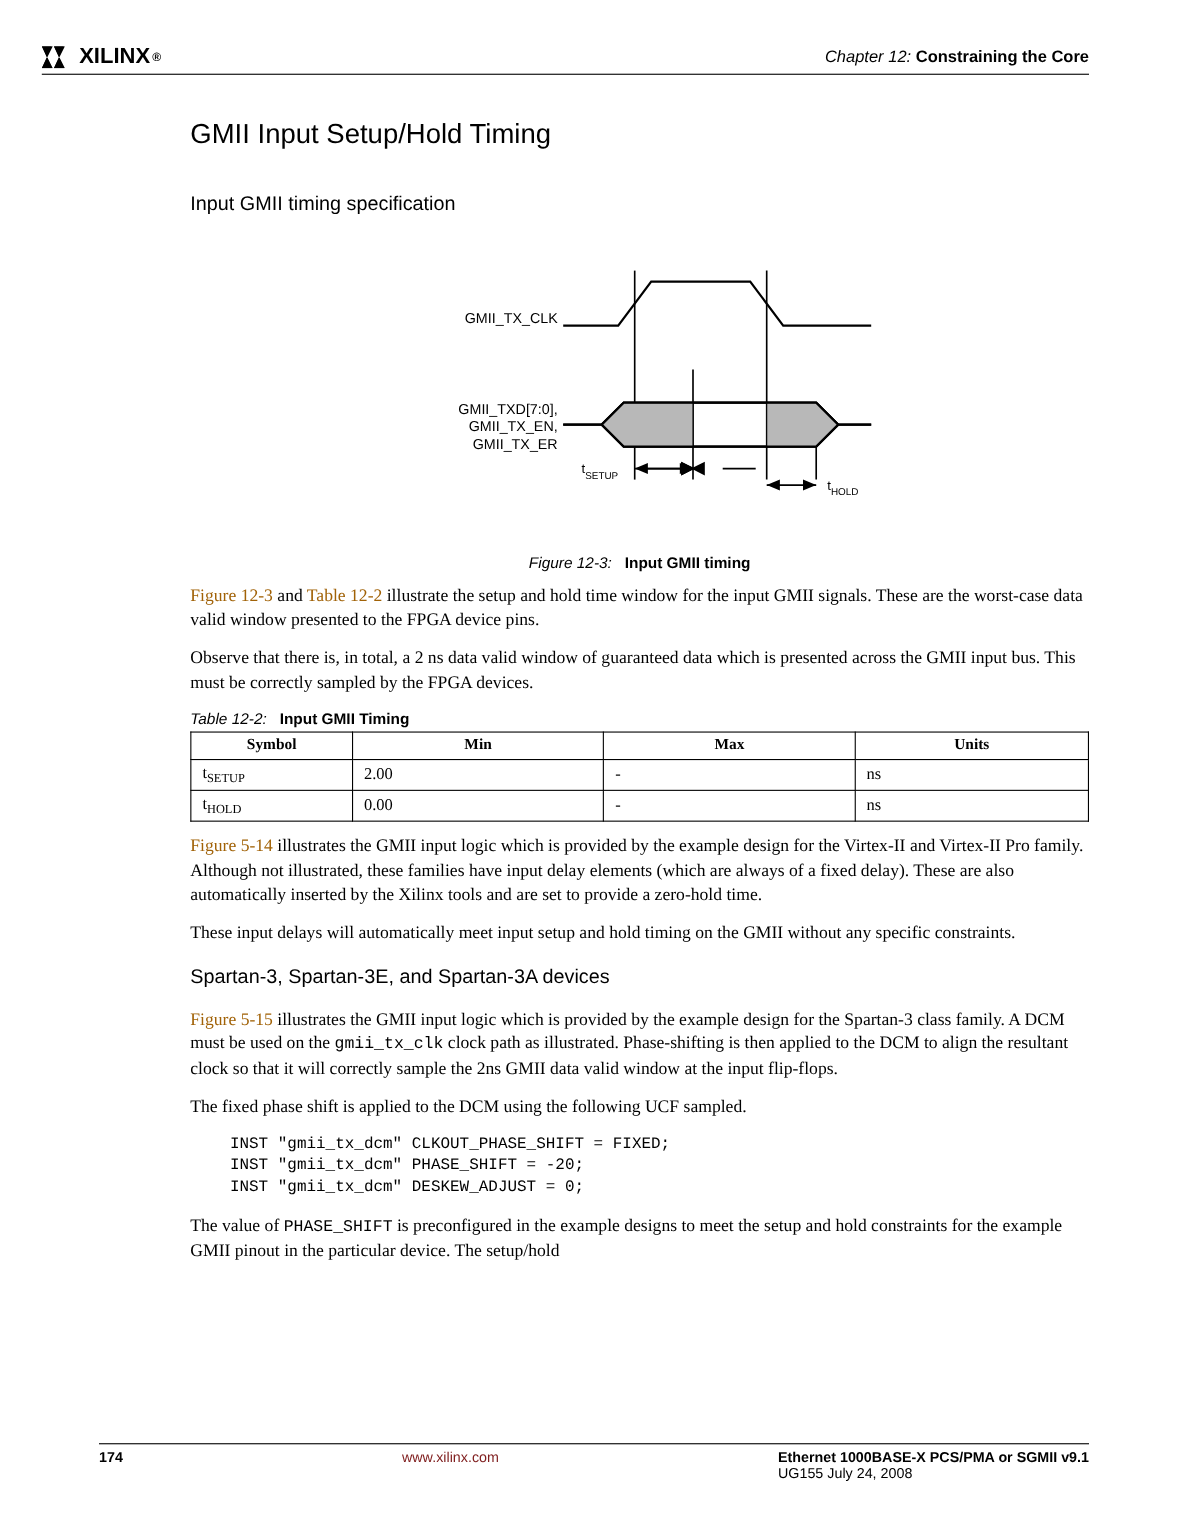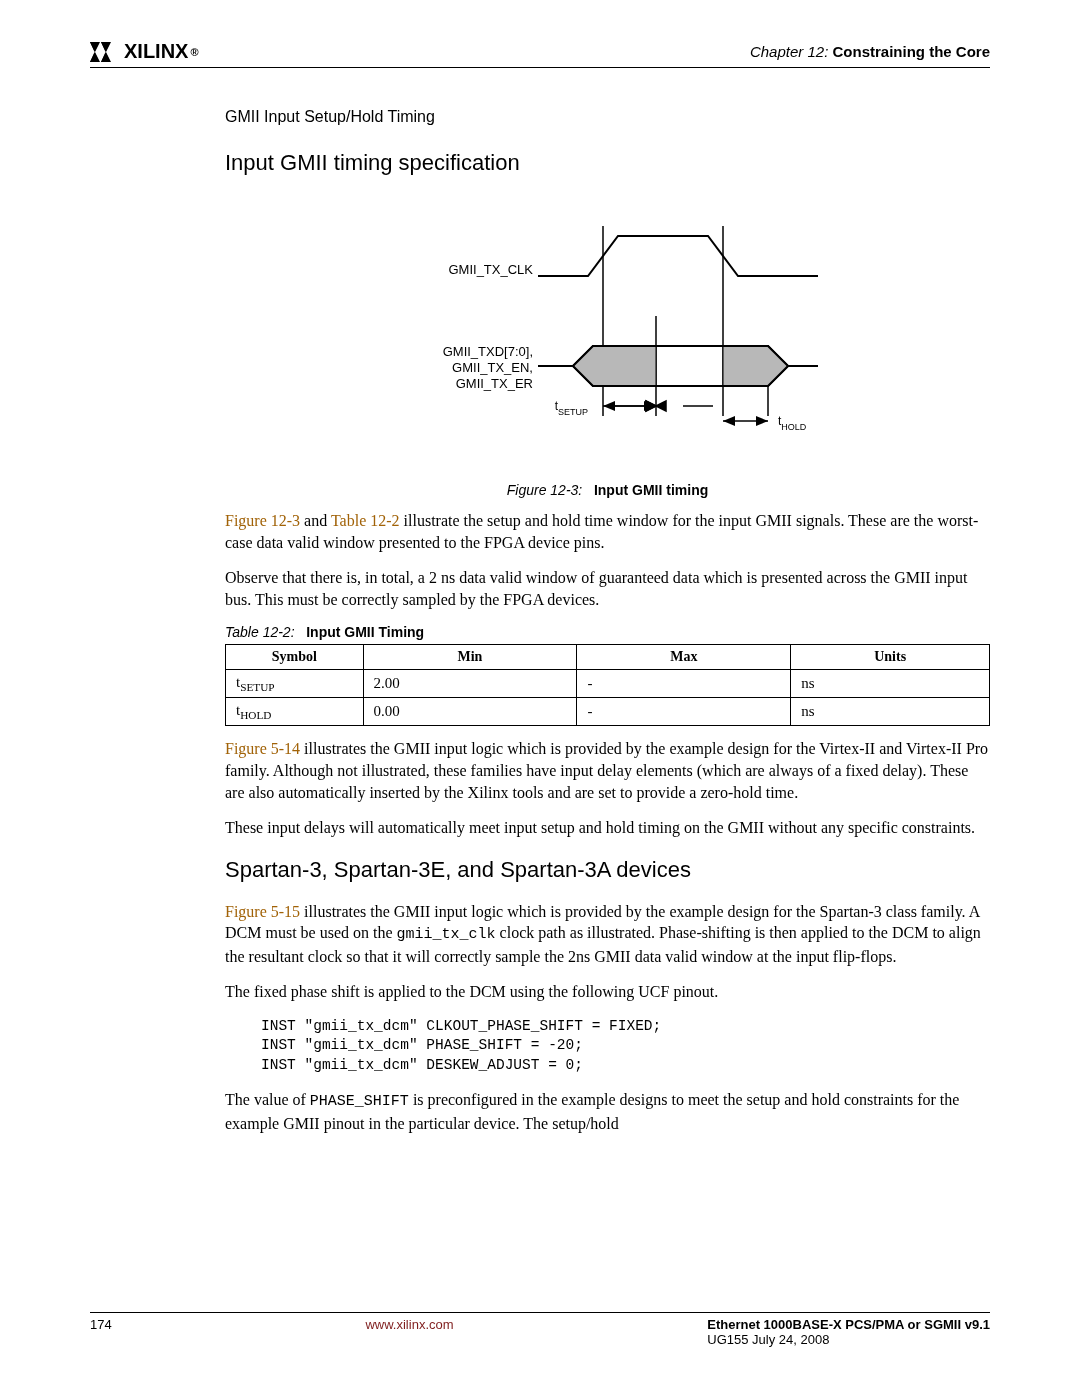--- a/index.html
+++ b/index.html
@@ -5,21 +5,21 @@
   * { box-sizing: border-box; margin: 0; padding: 0; }
   body {
     width: 1080px;
     height: 1397px;
     background: #fff;
     font-family: Georgia, 'Times New Roman', serif;
     color: #000;
     position: relative;
   }
   .page {
-    padding: 40px 90px 60px 90px;
+    padding: 40px 90px 60px 38px;
   }
   .header {
     display: flex;
     justify-content: space-between;
     align-items: center;
     border-bottom: 1px solid #000;
     padding-bottom: 4px;
     margin-bottom: 40px;
   }
   .logo {
@@ -38,27 +38,27 @@
   .chapter-hdr {
     font-family: Arial, Helvetica, sans-serif;
     font-size: 15px;
   }
   .chapter-hdr .ital { font-style: italic; }
   .chapter-hdr .bold { font-weight: bold; }
   .content { margin-left: 135px; }
   h2.section {
     font-family: Arial, Helvetica, sans-serif;
     font-weight: normal;
-    font-size: 16px;
-    margin-bottom: 24px;
+    font-size: 25px;
+    margin-bottom: 38px;
   }
   h3.subsection {
     font-family: Arial, Helvetica, sans-serif;
     font-weight: normal;
-    font-size: 22px;
+    font-size: 18px;
     margin-bottom: 18px;
     margin-top: 18px;
   }
   .figure-wrap {
     text-align: center;
     margin: 30px 0 10px 0;
   }
   .figure-wrap svg { display: inline-block; }
   .fig-caption {
     text-align: center;
@@ -116,21 +116,21 @@
     left: 90px;
     right: 90px;
     border-top: 1px solid #000;
     padding-top: 4px;
     display: flex;
     justify-content: space-between;
     font-family: Arial, Helvetica, sans-serif;
     font-size: 13px;
   }
   .footer .right { text-align: left; }
-  .footer .pg { font-weight: normal; }
+  .footer .pg { font-weight: bold; }
   .footer a { color: #7f1d1d; text-decoration: none; }
 </style>
 </head>
 <body>
 
 <div class="page">
 
   <div class="header">
     <div class="logo">
       <span class="logo-mark">
@@ -260,21 +260,21 @@
     </p>
 
     <p class="body">These input delays will automatically meet input setup and hold timing on the GMII without any specific constraints.</p>
 
     <h3 class="subsection">Spartan-3, Spartan-3E, and Spartan-3A devices</h3>
 
     <p class="body">
       <a class="xref" href="#">Figure 5-15</a><span> illustrates the GMII input logic which is provided by the example design for the Spartan-3 class family. A DCM must be used on the </span><code class="inline">gmii_tx_clk</code><span> clock path as illustrated. Phase-shifting is then applied to the DCM to align the resultant clock so that it will correctly sample the 2ns GMII data valid window at the input flip-flops.</span>
     </p>
 
-    <p class="body">The fixed phase shift is applied to the DCM using the following UCF pinout.</p>
+    <p class="body">The fixed phase shift is applied to the DCM using the following UCF sampled.</p>
 
     <div class="codeblock">INST "gmii_tx_dcm" CLKOUT_PHASE_SHIFT = FIXED;
 INST "gmii_tx_dcm" PHASE_SHIFT = -20;
 INST "gmii_tx_dcm" DESKEW_ADJUST = 0;</div>
 
     <p class="body">
       <span>The value of </span><code class="inline">PHASE_SHIFT</code><span> is preconfigured in the example designs to meet the setup and hold constraints for the example GMII pinout in the particular device. The setup/hold</span>
     </p>
 
   </div>

